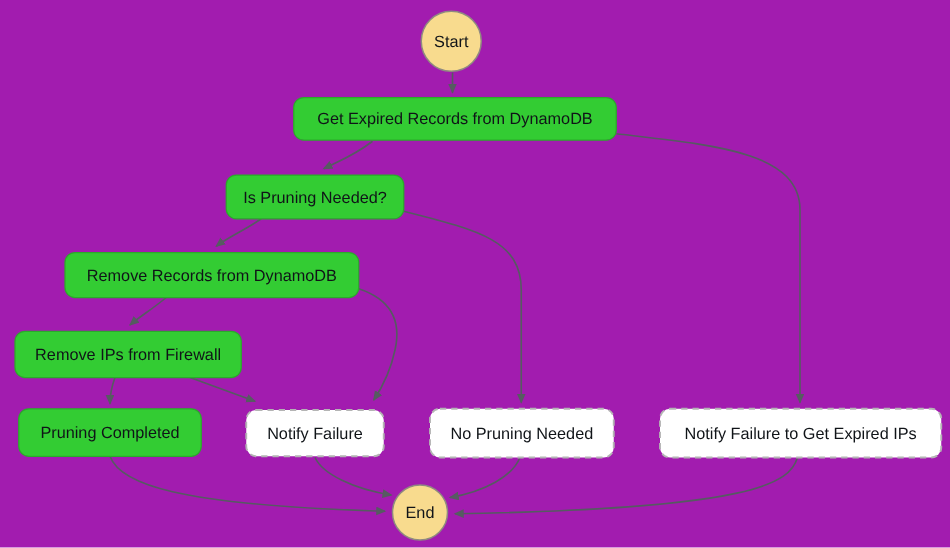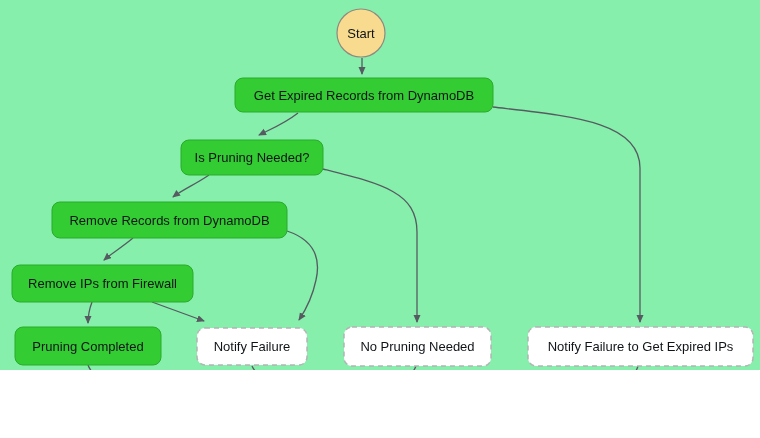--- a/index.html
+++ b/index.html
@@ -4,22 +4,22 @@
 <style>
   html, body {
     margin: 0;
     padding: 0;
     background: #ffffff;
     font-family: "Liberation Sans", "DejaVu Sans", sans-serif;
   }
   .canvas {
     position: relative;
     width: 760px;
-    height: 370px;
-    background: #86efac;
+    height: 438px;
+    background: #a21caf;
     overflow: hidden;
   }
   svg { display: block; }
   .edge {
     fill: none;
     stroke: #565b61;
     stroke-width: 1.3;
   }
   .node-task rect {
     fill: #33cc33;

